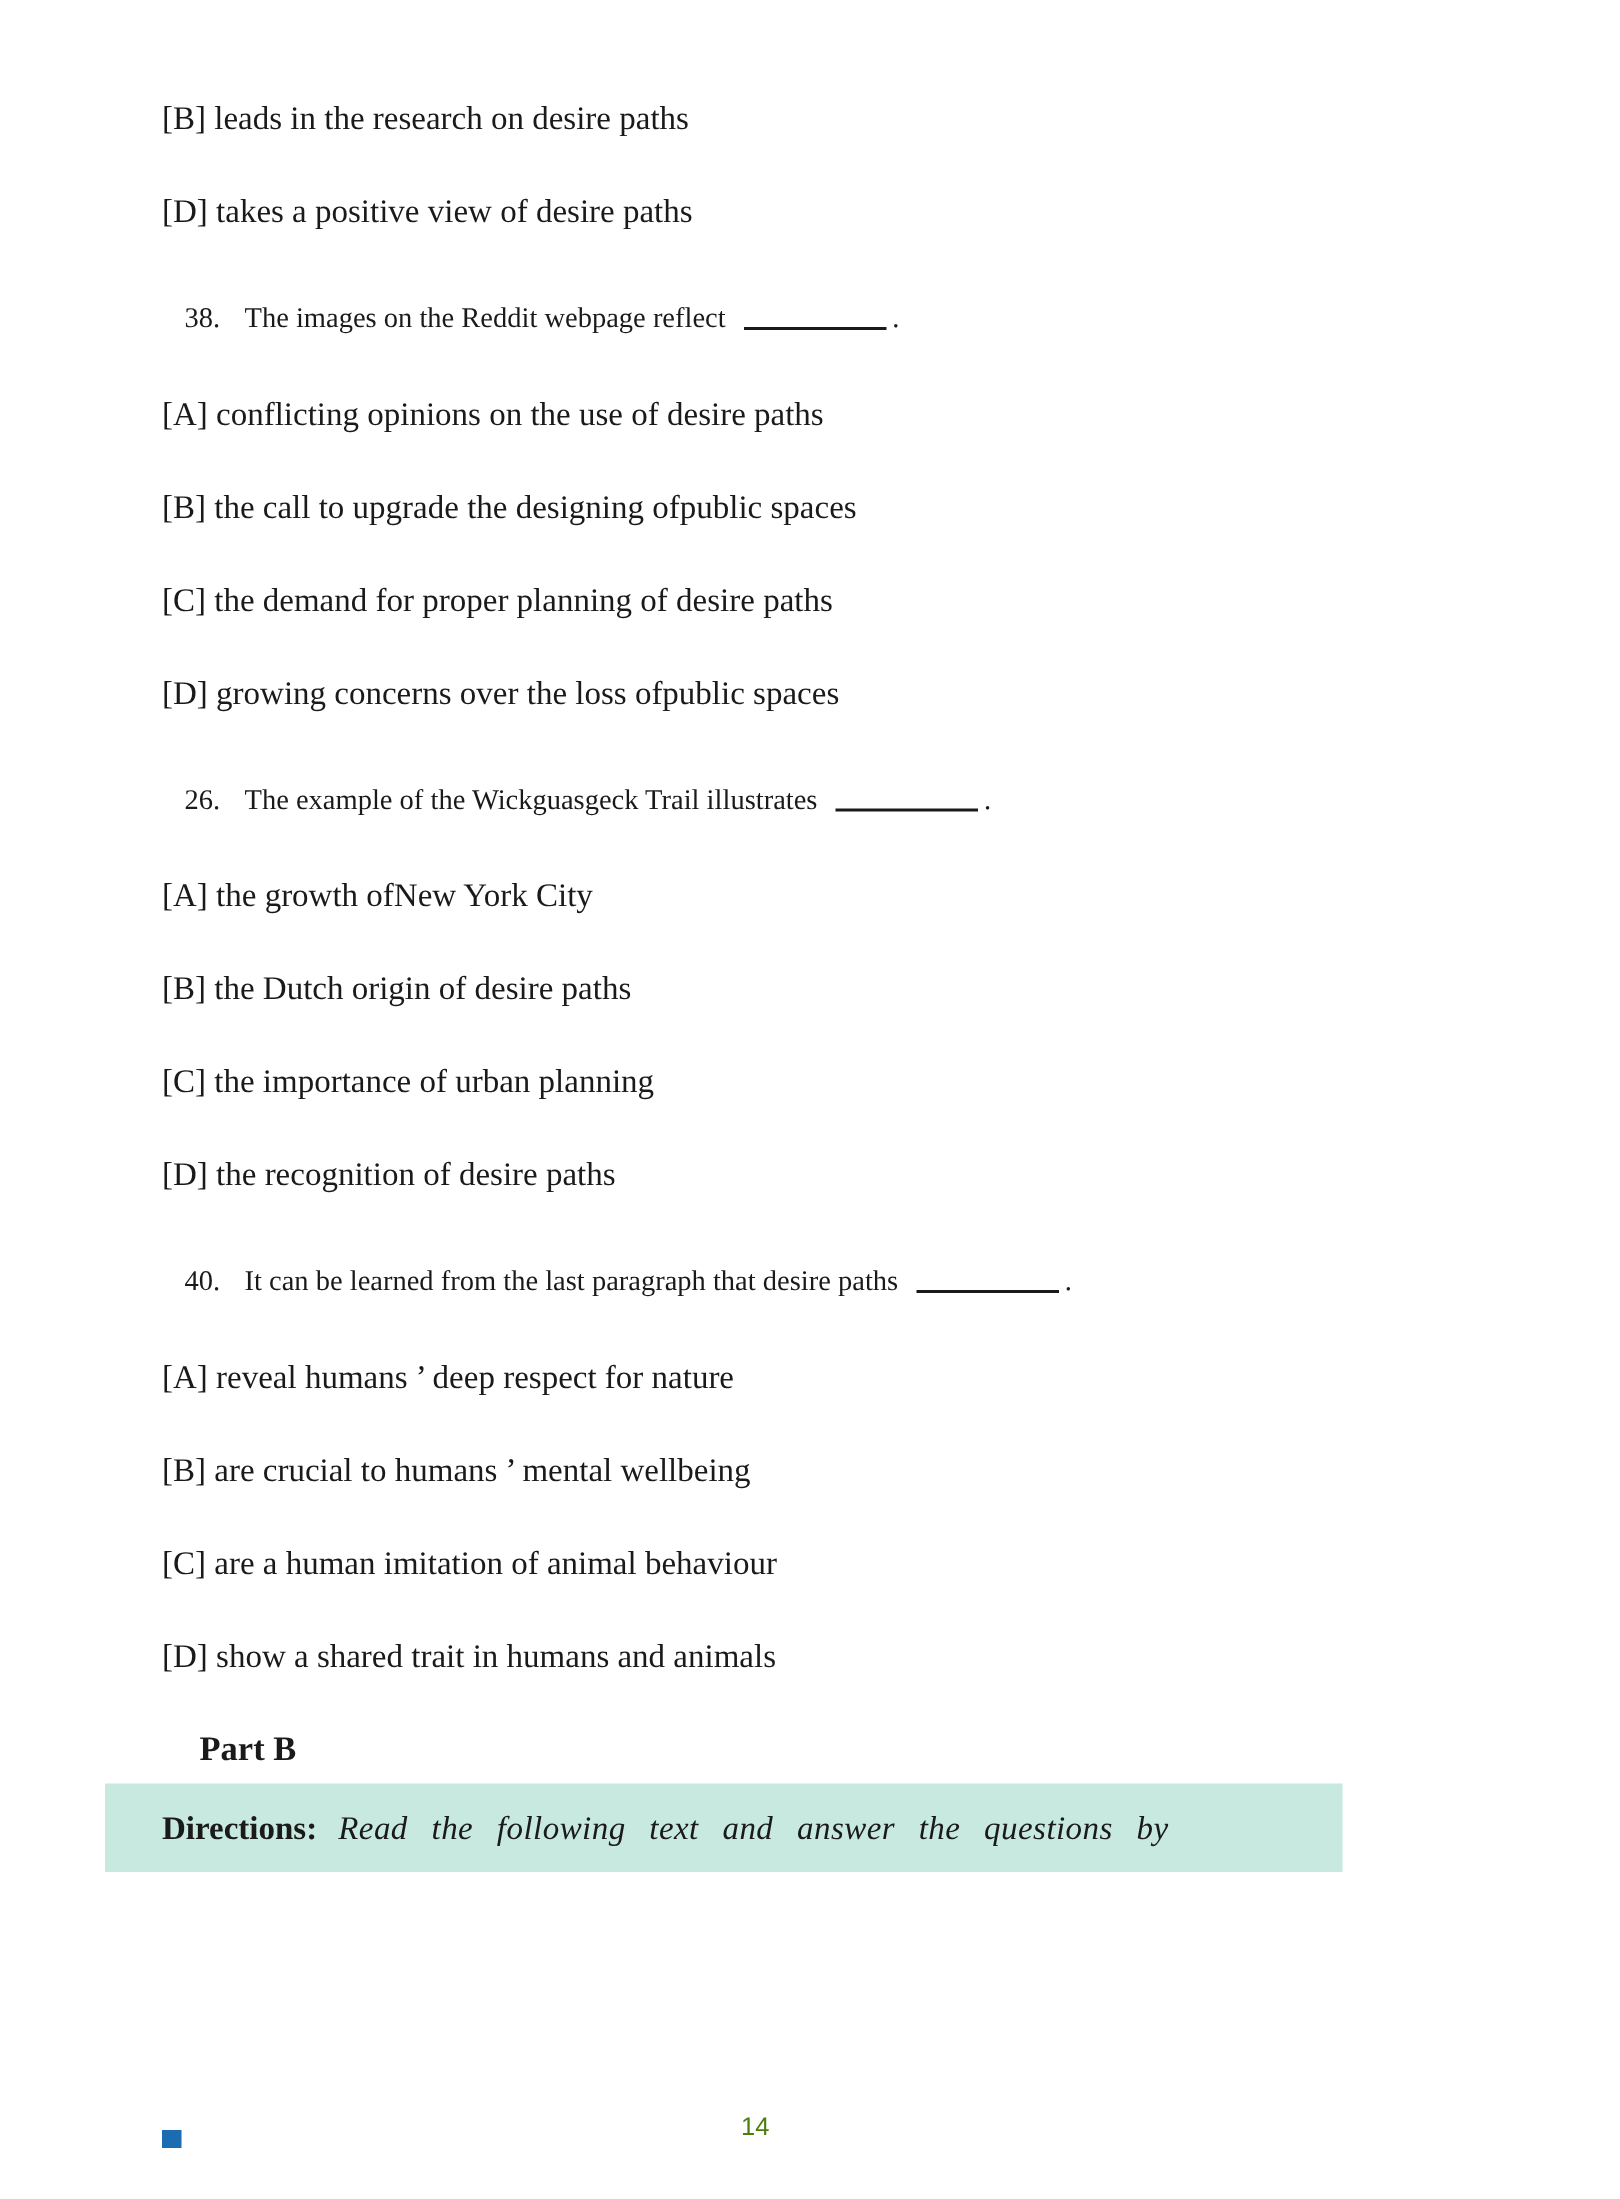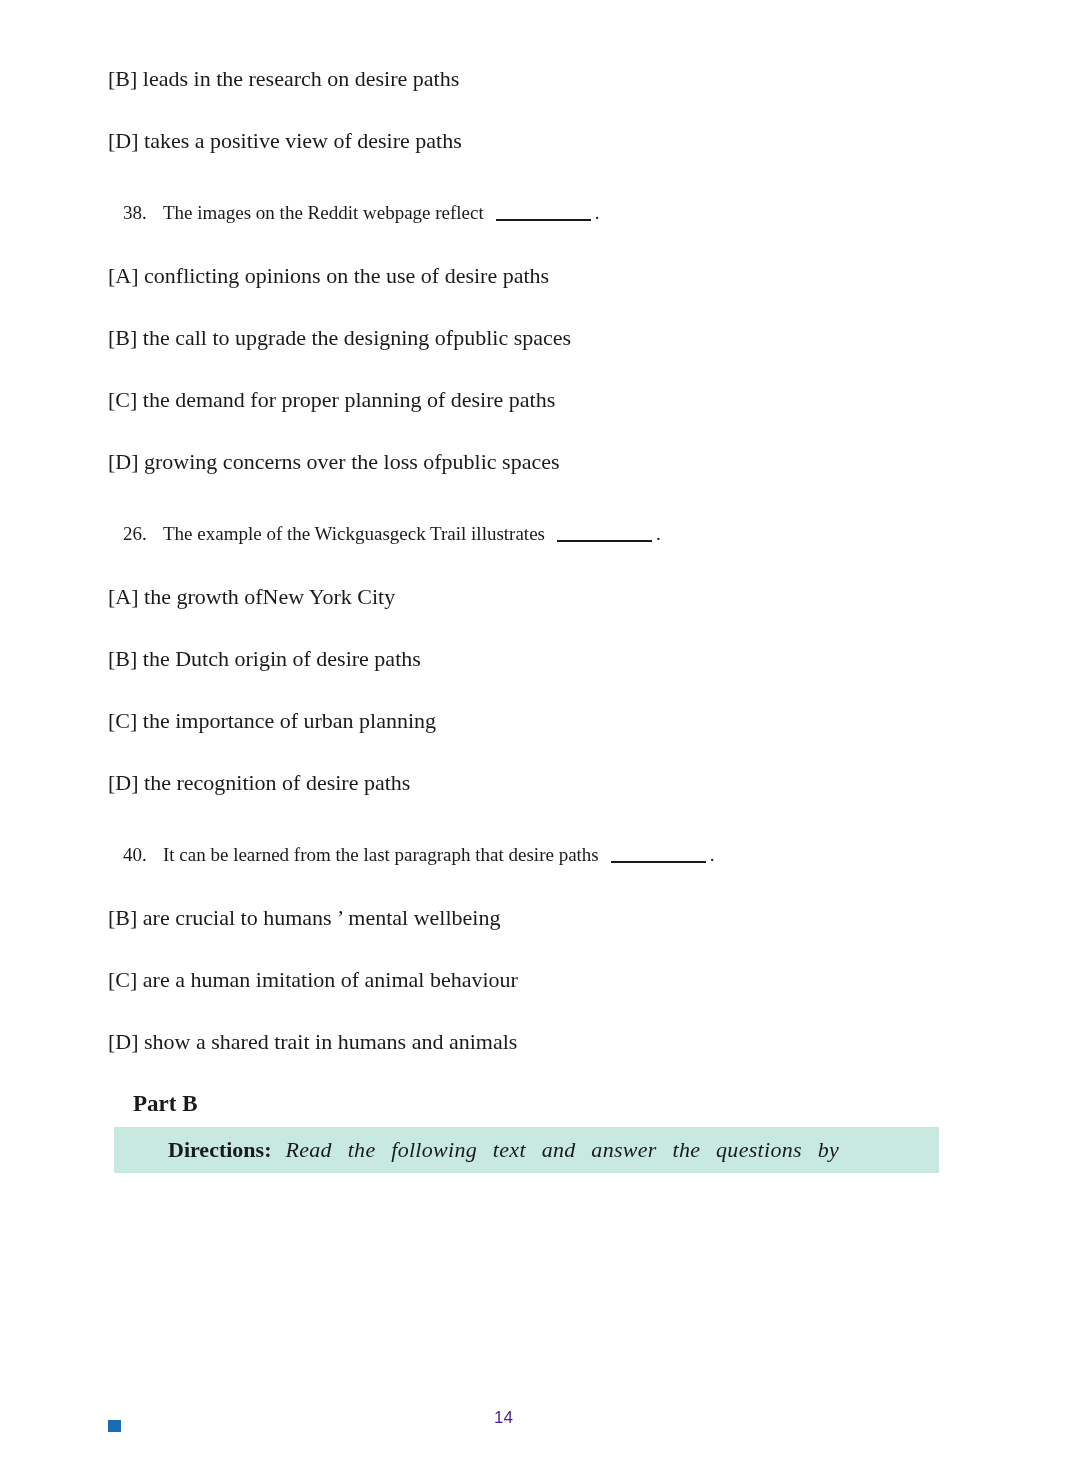--- a/index.html
+++ b/index.html
@@ -48,25 +48,25 @@
     margin-left: 12px;
     margin-right: 4px;
   }
   .part-b {
     margin: 0 0 8px 133px;
     font-size: 23px;
     line-height: 30px;
     font-weight: bold;
   }
   .directions-box {
-    margin-left: 114px;
+    margin-left: 70px;
     width: 825px;
-    height: 46px;
+    height: 59px;
     box-sizing: border-box;
-    padding-left: 54px;
+    padding-left: 38px;
     display: flex;
     align-items: center;
     overflow: hidden;
     white-space: nowrap;
     font-size: 22px;
   }
   .dir-label {
     font-weight: bold;
     margin-right: 14px;
     flex: 0 0 auto;
@@ -82,41 +82,42 @@
     top: 1420px;
     width: 13px;
     height: 12px;
   }
   .page-number {
     position: absolute;
     left: 494px;
     top: 1408px;
     font-family: "Liberation Sans", sans-serif;
     font-size: 17px;
-    color: #4c1d95;
+    color: #4d7c0f;
   }
 </style>
 </head>
 <body>
 
 <div class="content">
   <div id="questions">
       <div class="option">[B] leads in the research on desire paths</div>
       <div class="option">[D] takes a positive view of desire paths</div>
       <div class="stem"><span class="q-num">38.</span><span>The images on the Reddit webpage reflect</span><span class="blank"></span><span>.</span></div>
       <div class="option">[A] conflicting opinions on the use of desire paths</div>
       <div class="option">[B] the call to upgrade the designing ofpublic spaces</div>
       <div class="option">[C] the demand for proper planning of desire paths</div>
       <div class="option">[D] growing concerns over the loss ofpublic spaces</div>
       <div class="stem"><span class="q-num">26.</span><span>The example of the Wickguasgeck Trail illustrates</span><span class="blank"></span><span>.</span></div>
       <div class="option">[A] the growth ofNew York City</div>
       <div class="option">[B] the Dutch origin of desire paths</div>
       <div class="option">[C] the importance of urban planning</div>
       <div class="option">[D] the recognition of desire paths</div>
       <div class="stem"><span class="q-num">40.</span><span>It can be learned from the last paragraph that desire paths</span><span class="blank"></span><span>.</span></div>
+      <div class="option">[A] reveal humans ’ deep respect for nature</div>
       <div class="option">[B] are crucial to humans ’ mental wellbeing</div>
       <div class="option">[C] are a human imitation of animal behaviour</div>
       <div class="option">[D] show a shared trait in humans and animals</div>
     </div>
 
   <h3 class="part-b">Part B</h3>
 
   <div class="directions-box" style="background: rgb(199, 233, 223);">
     <span class="dir-label">Directions:</span>
     <span class="dir-text">Read the following text and answer the questions by</span>

